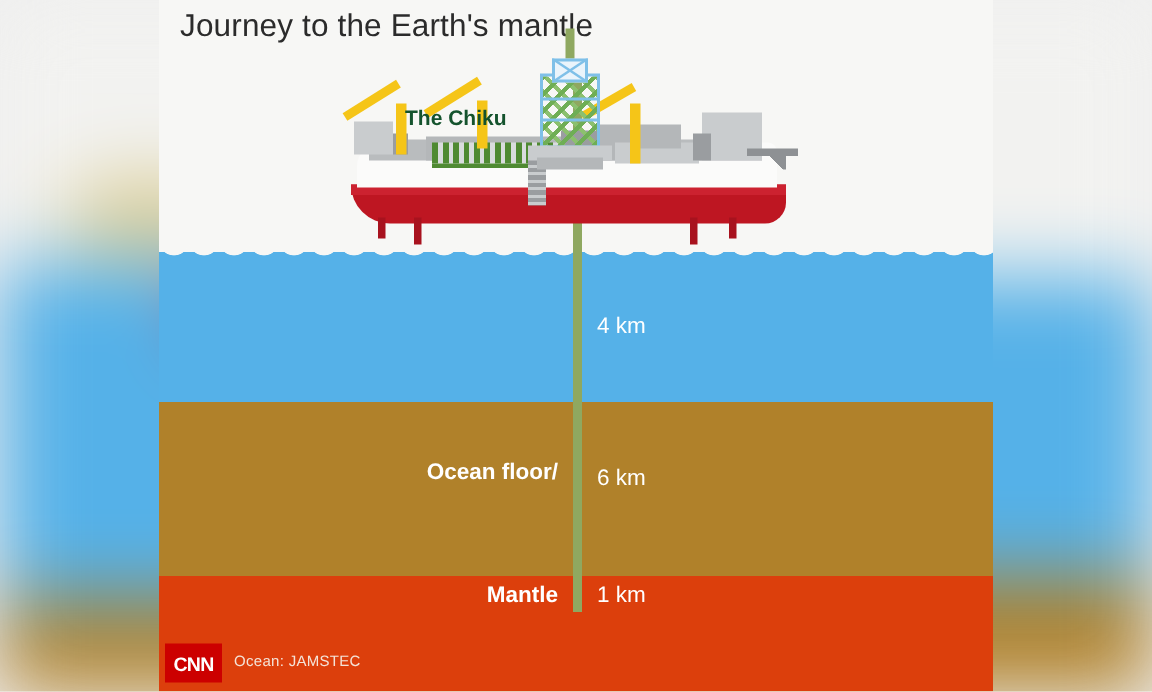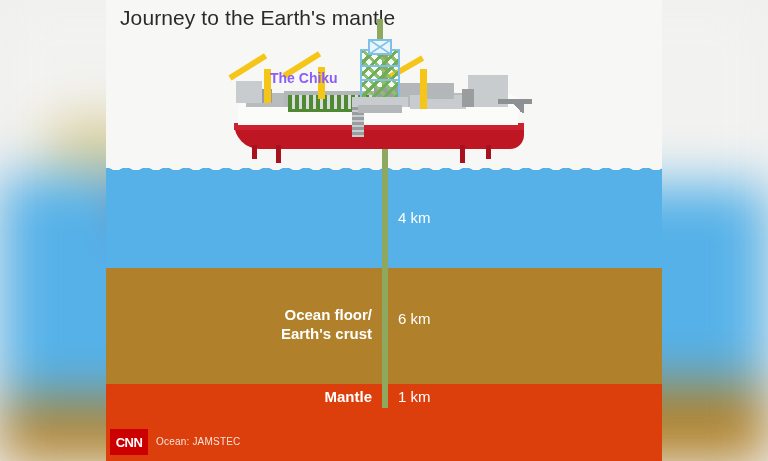--- a/index.html
+++ b/index.html
@@ -139,21 +139,21 @@
   .lab-val{text-align:left;font-size:15px;}
   .ocean-name{left:80px;top:209px;width:186px;}
   .ocean-val{left:292px;top:209px;width:120px;}
   .crust-name{left:50px;top:305px;width:216px;line-height:19px;}
   .crust-val{left:292px;top:310px;width:120px;}
   .mantle-name{left:80px;top:388px;width:186px;}
   .mantle-val{left:292px;top:388px;width:120px;}
 
   .shipname{
     position:absolute;left:164px;top:70px;
-    font-size:14px;font-weight:bold;color:#8b5cf6;white-space:nowrap;
+    font-size:14px;font-weight:bold;color:#14532d;white-space:nowrap;
   }
 
   
   .cnnlogo{
     position:absolute;left:4px;top:429px;width:38px;height:26px;background:#cc0000;
     color:#fff;font-weight:bold;font-size:13px;letter-spacing:-0.5px;
     display:flex;align-items:center;justify-content:center;
     font-family:"Liberation Sans", sans-serif;
   }
   .source{
@@ -238,21 +238,20 @@
     </div>
 
   </div>
 
   <div class="shipname">The Chiku</div>
 
   <div class="lab lab-val  ocean-val">4 km</div>
 
   <div class="lab lab-name crust-name">
     <div>Ocean floor/</div>
-    <div>Earth's crust</div>
   </div>
   <div class="lab lab-val crust-val">6 km</div>
 
   <div class="lab lab-name mantle-name">Mantle</div>
   <div class="lab lab-val  mantle-val">1 km</div>
 
   <div class="cnnlogo">CNN</div>
   <div class="source">Ocean: JAMSTEC</div>
 
 </div>

